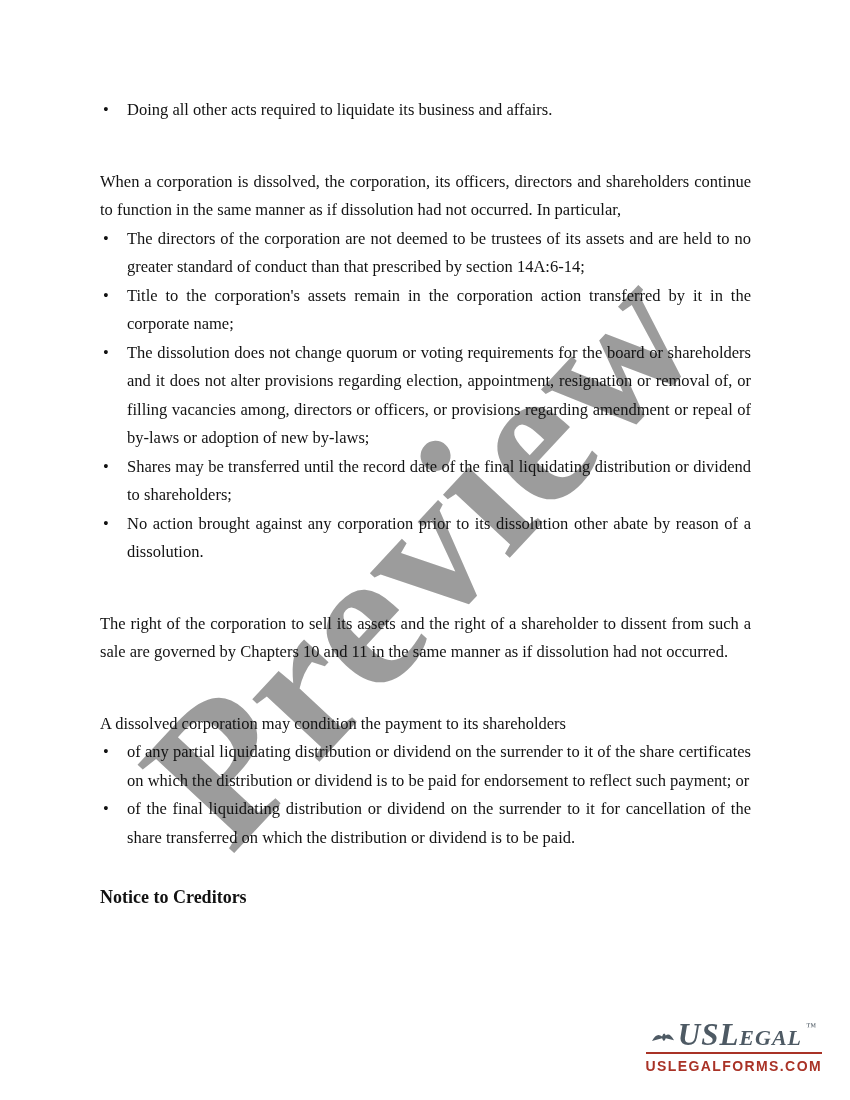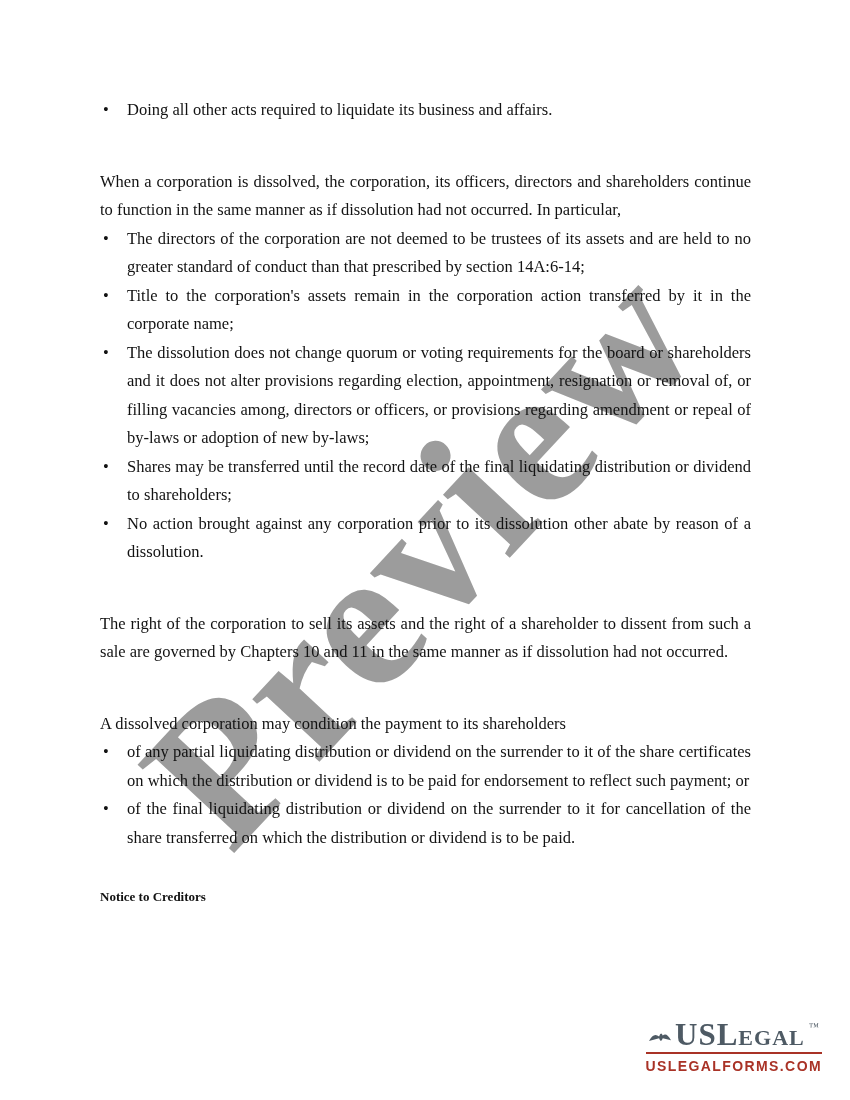--- a/index.html
+++ b/index.html
@@ -29,21 +29,21 @@
     text-align:justify;
   }
   ul.bullets li::before {
     content:"\2022";
     position:absolute;
     left:3px; top:0;
   }
   p.body-para { text-align:justify; }
   .gap-before { margin-top:43px; }
   h3.section-heading {
-    font-size:13px;
+    font-size:18px;
     font-weight:bold;
     margin-top:31px;
   }
 
   
   .watermark {
     position:absolute;
     left:420px; top:555px;
     transform:translate(-50%,-50%) rotate(-47deg);
     font-family:"Liberation Serif", serif;
@@ -63,20 +63,21 @@
     position:absolute;
     right:28px; bottom:26px;
     z-index:3;
     text-align:center;
   }
   .brand-row {
     display:flex;
     align-items:flex-end;
     justify-content:center;
     gap:4px;
+    font-style:italic;
   }
   .brand-name {
     font-family:"Liberation Serif", serif;
     font-variant:small-caps;
     font-weight:bold;
     font-size:31px;
     line-height:30px;
     letter-spacing:1px;
     color:var(--brand_text, #4e5a64);
   }

